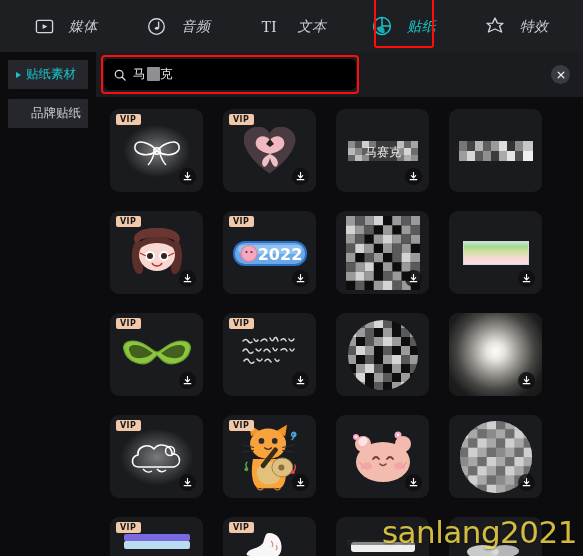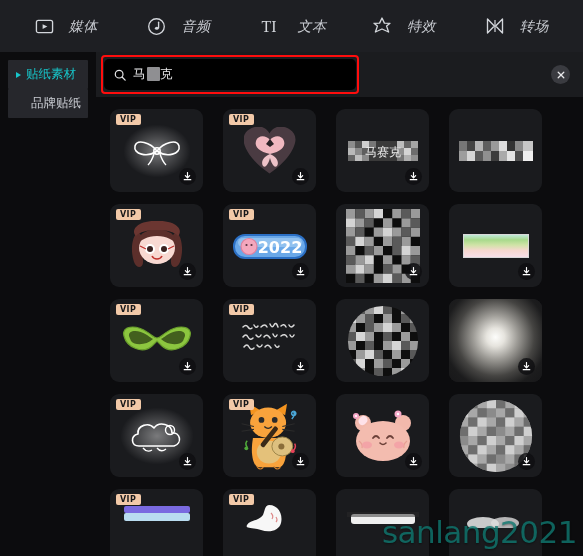--- a/index.html
+++ b/index.html
@@ -34,21 +34,21 @@
   }
 
   
   .sidebar{
     position:absolute; left:0; top:52px; width:96px; height:504px;
     background:#0c0c0e; padding:8px 8px 0 8px;
   }
   .side-item{
     height:29px; border-radius:1px;
     display:flex; align-items:center; padding-left:8px;
-    font-size:12.5px; color:#c9ccd2; cursor:pointer;
+    font-size:12.5px; color:#c9ccd2; margin-bottom:10px; cursor:pointer;
   }
   .side-item.active{ background:#26272c; color:#17c5c9; }
   .side-caret{
     width:0;height:0;border-left:5px solid #17c5c9;
     border-top:3.5px solid transparent;border-bottom:3.5px solid transparent;
     margin-right:5px;
   }
   .side-item:not(.active){ justify-content:center; padding-left:16px; background:#26272c; }
 
   
@@ -72,21 +72,21 @@
     position:absolute; right:13px; width:19px; height:19px; border-radius:50%;
     background:#3a3b40; display:flex; align-items:center; justify-content:center;
     cursor:pointer;
   }
 
   
   .grid{
     position:absolute; left:96px; top:97px; width:487px; height:459px;
     background:#0c0c0e; overflow:hidden;
     padding:12px 14px 0 14px;
-    display:flex; flex-wrap:wrap; gap:12px 20px; align-content:flex-start;
+    display:flex; flex-wrap:wrap; gap:19px 20px; align-content:flex-start;
   }
   .card{
     width:93px; height:83px; background:#1a1b1e; border-radius:9px;
     position:relative; overflow:hidden; cursor:pointer; flex:0 0 auto;
   }
   .vip{
     position:absolute; left:6px; top:5px; z-index:4;
     background:#f2c9a8; color:#17181a;
     font-size:8px; font-weight:bold; letter-spacing:.4px;
     padding:1.5px 5px 1.5px 4px; border-radius:2px; line-height:1;
@@ -116,21 +116,21 @@
     width:66px;height:24px;
     background:linear-gradient(180deg,#bfe8d8 0%,#a8d98c 22%,#cfe3a6 45%,#f6d7cf 70%,#f7dfe8 100%);
     border:1px solid #d9d9d9;
   }
   .radial-white{
     position:absolute; inset:0;
     background:radial-gradient(circle at 50% 46%, #fdfdfb 0%, #e6e4de 14%, #9e9c97 34%, #454442 60%, #1c1c1d 80%, #171719 100%);
   }
   .watermark{
     position:absolute; right:6px; bottom:6px; z-index:30;
-    font-size:31px; color:#0f766e; opacity:.82;
+    font-size:31px; color:#fde047; opacity:.82;
     font-family:"DejaVu Sans",sans-serif; letter-spacing:-.5px;
     pointer-events:none; text-shadow:0 1px 2px rgba(0,0,0,.5);
   }
 </style>
 </head>
 <body>
 
 <div id="app">
 
   <div class="toolbar">
@@ -158,39 +158,40 @@
 
     <div class="tb-item">
       <span class="tb-icon">
         <svg width="26" height="19" viewBox="0 0 28 20">
             <text x="14" y="16" text-anchor="middle" font-family="Liberation Serif, serif" font-size="17" fill="#d3d6db">TI</text>
           </svg>
       </span>
       <span class="tb-label">文本</span>
     </div>
 
+    <div class="tb-item active">
+      <span class="tb-icon">
+        <svg width="20" height="20" viewBox="0 0 20 20">
+            <path d="M10 1.6 A8.4 8.4 0 1 1 1.6 10 A8.4 8.4 0 0 1 10 1.6 Z M10 1.6 L10 10 L18.4 10" fill="none" stroke="#17c5c9" stroke-width="1.5" stroke-linejoin="round"></path>
+            <path d="M4.5 12 A6.5 6.5 0 0 0 12.5 16.8 A7 7 0 0 0 10.3 10.3 A6.5 6.5 0 0 0 4.5 12 Z" fill="#17c5c9" opacity=".85"></path>
+          </svg>
+      </span>
+      <span class="tb-label">贴纸</span>
+      <span class="hl-box"></span>
+    </div>
 
     <div class="tb-item">
       <span class="tb-icon">
         <svg width="20" height="20" viewBox="0 0 20 20">
             <path d="M10 2 L12.4 7.1 L18 7.3 L14.6 10.1 L16.6 16 L10 13 L3.4 16 L5.4 10.1 L2 7.3 L7.6 7.1 Z" fill="none" stroke="#d3d6db" stroke-width="1.35" stroke-linejoin="round"></path>
           </svg>
       </span>
       <span class="tb-label">特效</span>
     </div>
 
-    <div class="tb-item">
-      <span class="tb-icon">
-        <svg width="20" height="20" viewBox="0 0 20 20">
-            <path d="M2.5 3 L2.5 17 L9.3 10 Z M17.5 3 L17.5 17 L10.7 10 Z" fill="none" stroke="#d3d6db" stroke-width="1.35" stroke-linejoin="round"></path>
-            <path d="M10 4 L10 16" stroke="#d3d6db" stroke-width="1.2"></path>
-          </svg>
-      </span>
-      <span class="tb-label">转场</span>
-    </div>
 
 
 
   </div>
 
   <div class="sidebar">
     <div class="side-item active">
       <span class="side-caret"></span>
       <span>贴纸素材</span>
     </div>

